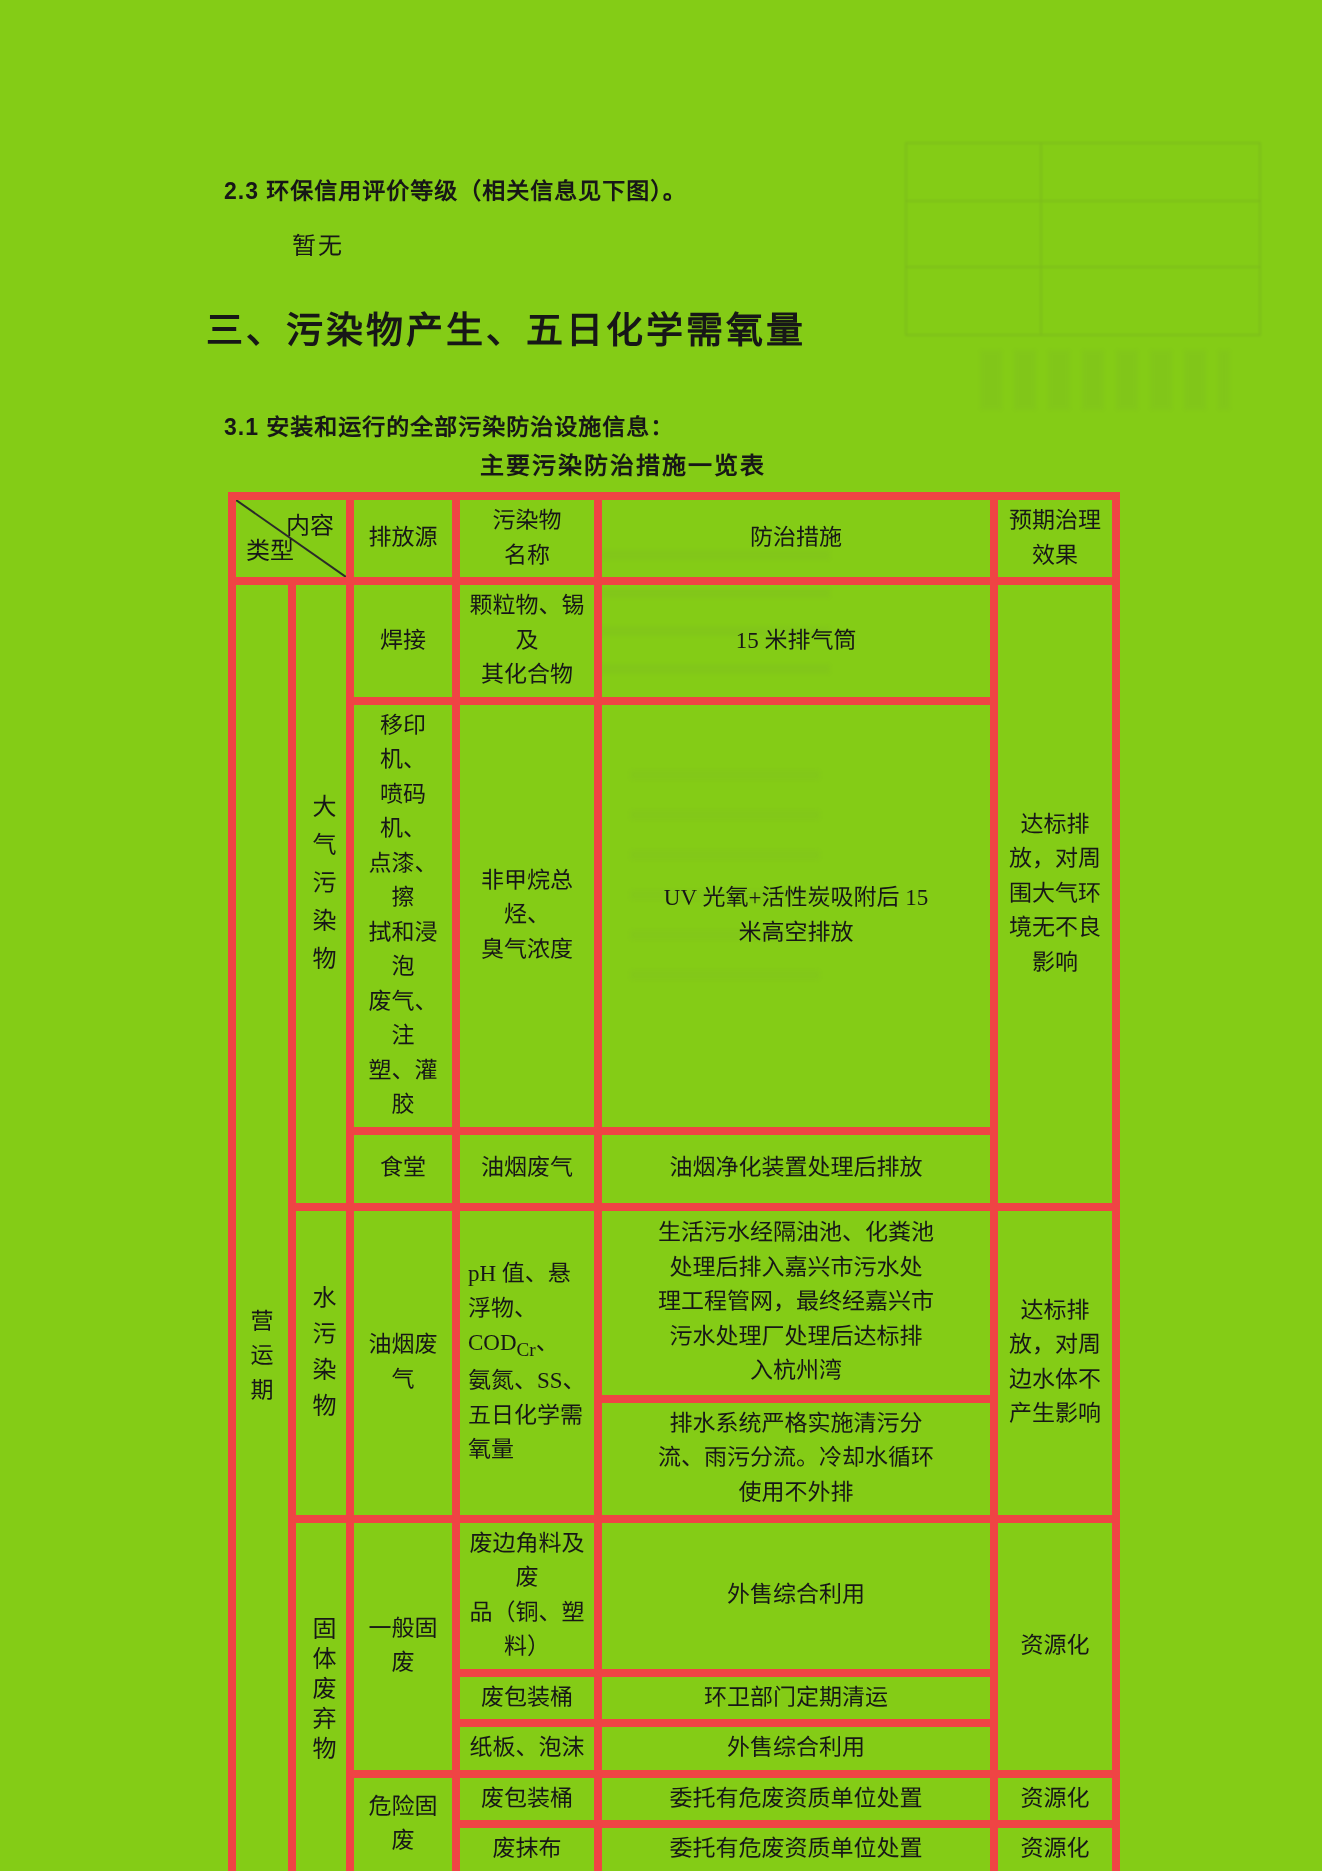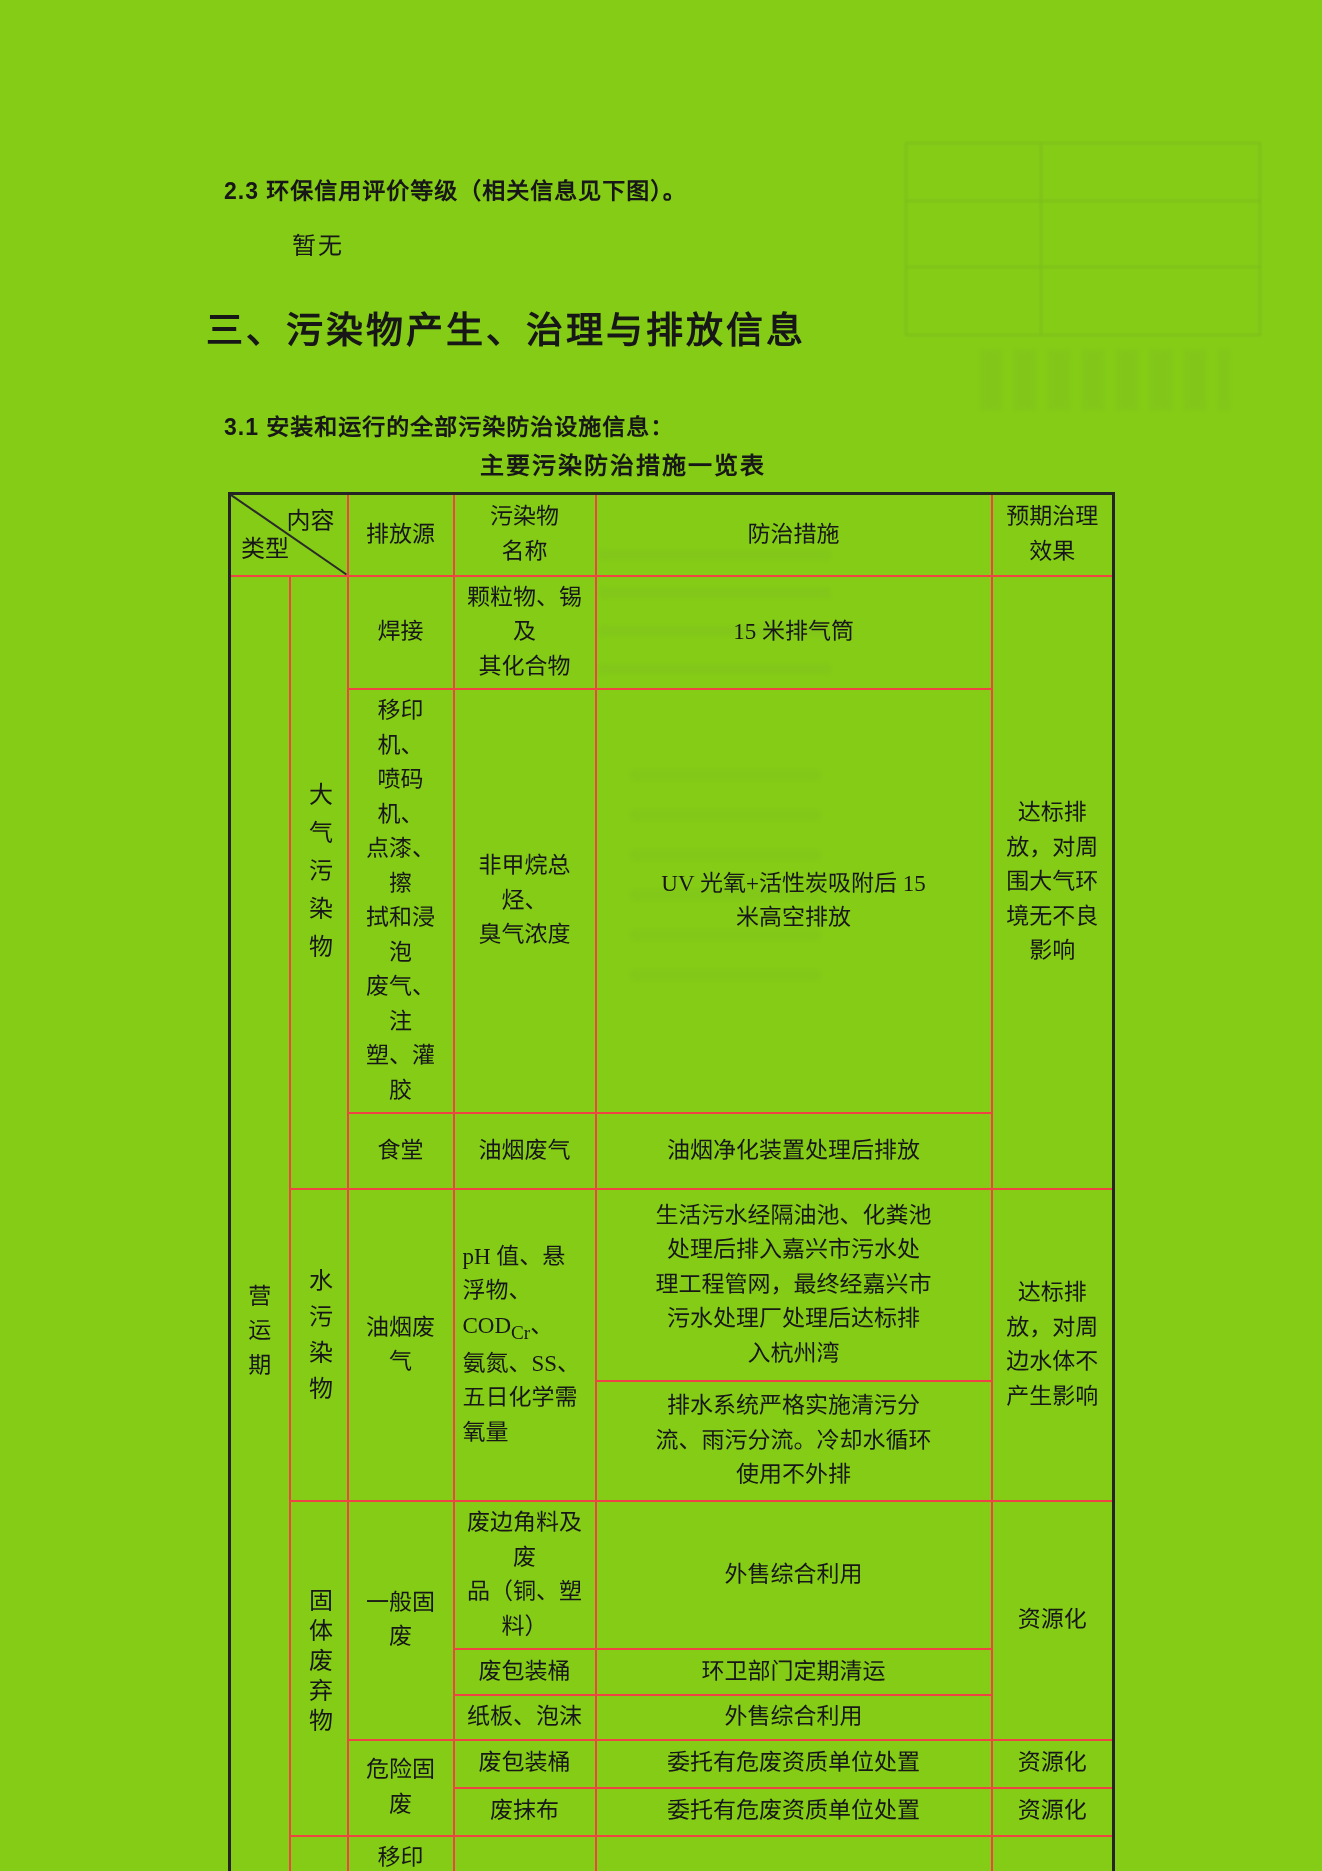--- a/index.html
+++ b/index.html
@@ -63,21 +63,21 @@
     font-family:"Liberation Sans", sans-serif;
     font-weight:bold;font-size:24px;letter-spacing:2px;
   }
 
   .tbl-wrap{position:absolute;left:228px;top:492px;}
   table.tbl{
     border-collapse:collapse;table-layout:fixed;width:884px;
     border:3px solid #242424;
   }
   .tbl th,.tbl td{
-    border:2px solid #ef4444;
+    border:8px solid #ef4444;
     vertical-align:middle;text-align:center;
     font-size:23px;line-height:1.5;
     padding:4px 8px;font-weight:normal;
     overflow:hidden;
   }
   .pre{white-space:pre-line;}
   .meas{text-align:left;font-size:23px;line-height:1.55;padding:4px 10px;}
   .pol{font-size:22px;padding:2px 3px;}
   .eff{font-size:23px;line-height:1.6;padding:2px 4px;}
   .period-cell{padding:0;font-size:24px;line-height:1.7;}
@@ -99,21 +99,21 @@
 
 <div class="page">
 
   <div class="ghost ghost-table"></div>
   <div class="ghost ghost-smudge1"></div>
   <div class="ghost ghost-smudge2"></div>
   <div class="ghost ghost-smudge3"></div>
 
   <div class="h-23">2.3 环保信用评价等级（相关信息见下图）。</div>
   <div class="none-val">暂无</div>
-  <div class="h-sec3">三、污染物产生、治理与排放信息</div>
+  <div class="h-sec3">三、污染物产生、五日化学需氧量</div>
   <div class="h-31">3.1 安装和运行的全部污染防治设施信息：</div>
   <div class="tbl-title">主要污染防治措施一览表</div>
 
   <div class="tbl-wrap">
     <table class="tbl">
       <colgroup>
         <col style="width:60px">
           <col style="width:58px">
           <col style="width:106px">
         <col style="width:142px">

